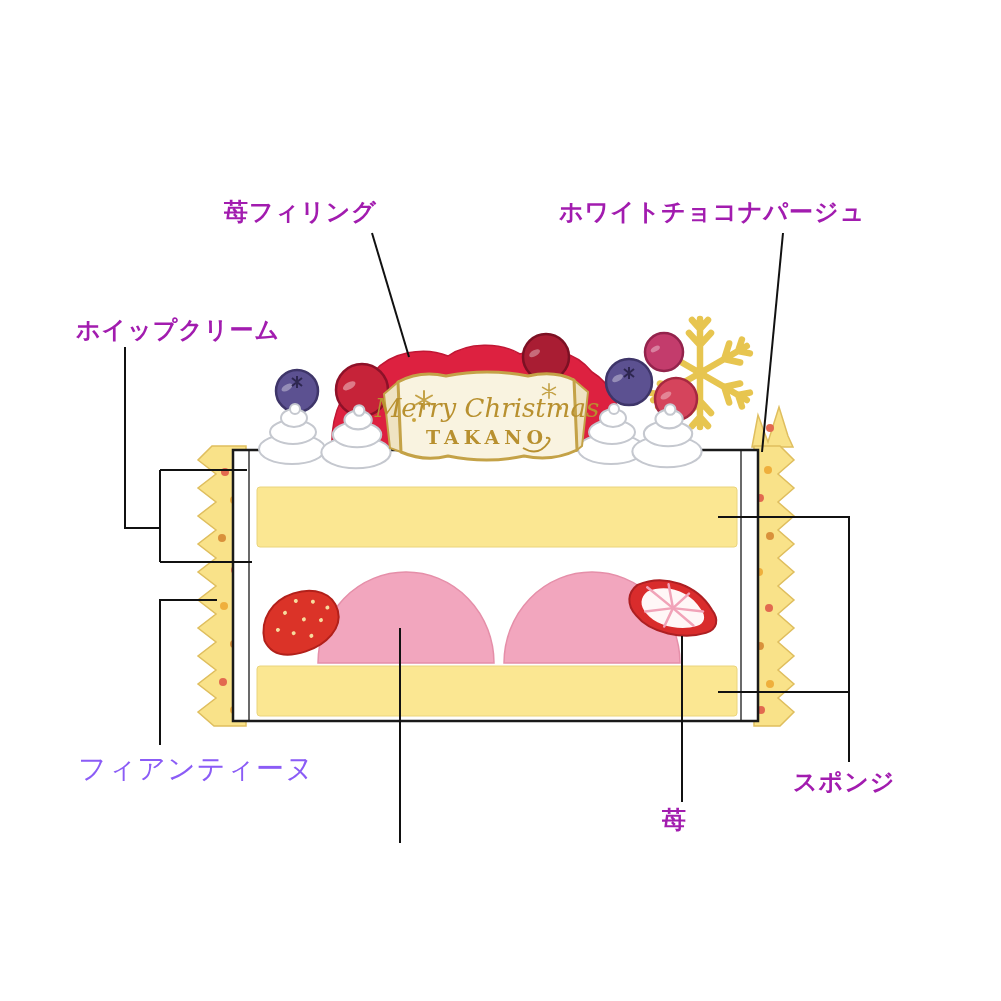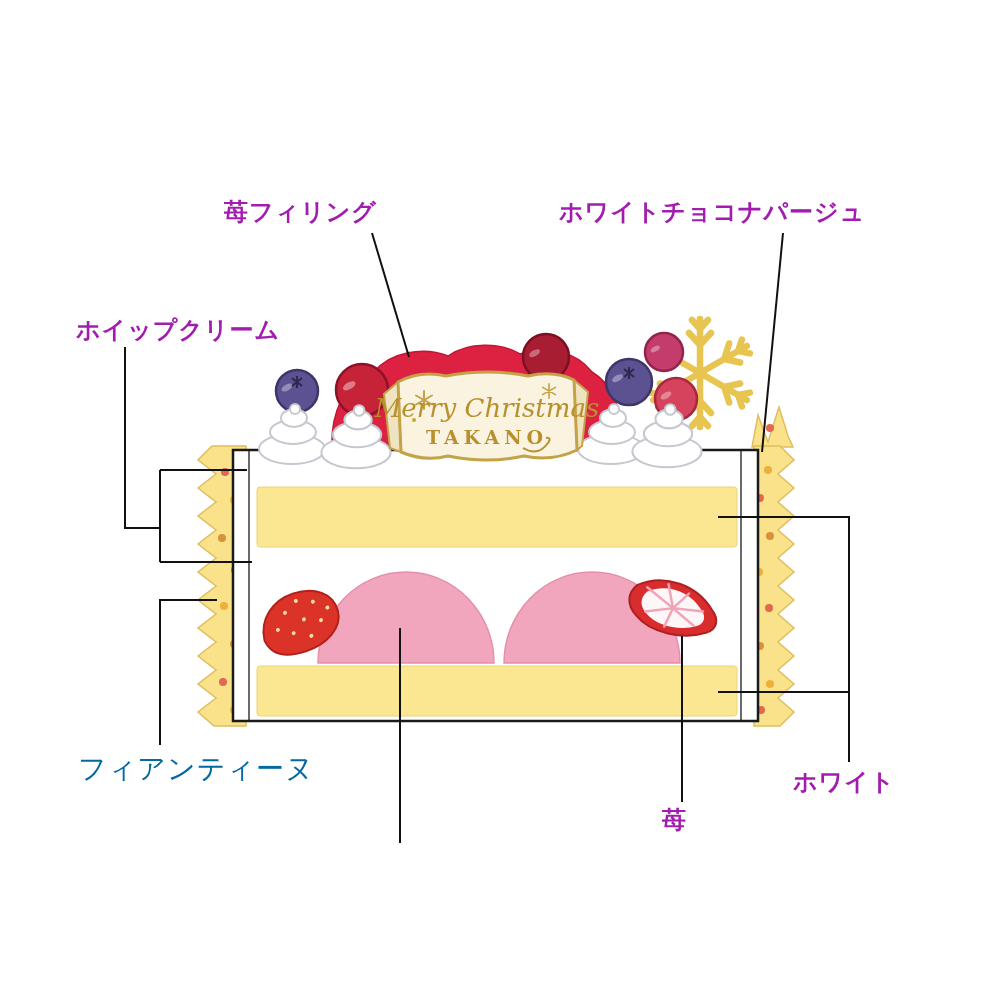--- a/index.html
+++ b/index.html
@@ -1,20 +1,20 @@
 <!DOCTYPE html>
 <html style="--sponge-yellow: #FBE792; --mousse-pink: #F2A6BE; --glaze-red: #DD2140; --wrapper-yellow: #F9E289; --gold-accent: #E7C550; --banner-gold: #C4A247; --banner-cream: #F9F3E0; --blueberry-purple: #5C5191; --berry-red: #C62339; --strawberry-red: #DB3328; --line-black: #111111;"><head>
 <meta charset="utf-8">
 <style>
   html,body{margin:0;padding:0;background:#ffffff;}
   .canvas{position:relative;width:1001px;height:1001px;background:#ffffff;overflow:hidden;
           font-family:"Liberation Sans","DejaVu Sans",sans-serif;}
   .canvas svg{position:absolute;left:0;top:0;}
   .label{position:absolute;font-size:24px;color:#a21caf;letter-spacing:1px;white-space:nowrap;font-weight:bold;}
-  .label-group{position:absolute;font-size:28px;color:#0369a1;letter-spacing:1px;line-height:37px;}
+  .label-group{position:absolute;font-size:28px;color:#8b5cf6;letter-spacing:1px;line-height:37px;}
   
   .box{fill:#ffffff;stroke:#1a1a1a;stroke-width:2.5;}
   .inner-line{stroke:#1a1a1a;stroke-width:1.3;}
   .sponge{fill:var(--sponge-yellow,#FBE792);stroke:#EAD47C;stroke-width:1;}
   .mousse{fill:var(--mousse-pink,#F2A6BE);stroke:#E58FA9;stroke-width:1.5;}
   .glaze{fill:var(--glaze-red,#DD2140);stroke:#C01734;stroke-width:1.5;}
   .wrapper{fill:var(--wrapper-yellow,#F9E289);stroke:#DFBE5E;stroke-width:1.5;}
   .cream{fill:#ffffff;stroke:#C5C8CF;stroke-width:2;}
   .gold-stroke{stroke:var(--gold-accent,#E7C550);stroke-width:6.5;stroke-linecap:round;fill:none;}
   .mini-gold{stroke:var(--banner-gold,#C4A247);stroke-width:2;stroke-linecap:round;fill:none;}
@@ -186,15 +186,15 @@
     </g>
   </svg>
 
   <div class="label" style="left:224px;top:196px;">苺フィリング</div>
   <div class="label" style="left:559px;top:196px;">ホワイトチョコナパージュ</div>
   <div class="label" style="left:76px;top:314px;">ホイップクリーム</div>
   <div class="label-group" style="left:78px;top:750px;">
     <div>フィアンティーヌ</div>
   </div>
   <div class="label" style="left:662px;top:804px;">苺</div>
-  <div class="label" style="left:793px;top:766px;">ホワイト</div>
+  <div class="label" style="left:793px;top:766px;">スポンジ</div>
 
 </div>
 
 </body></html>

